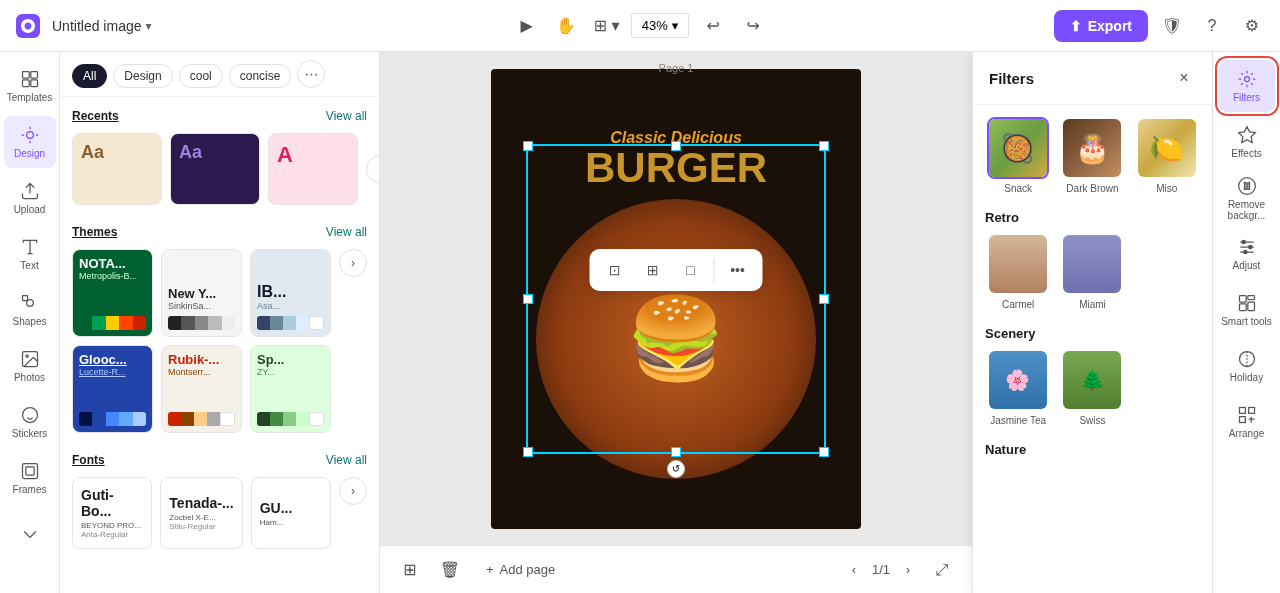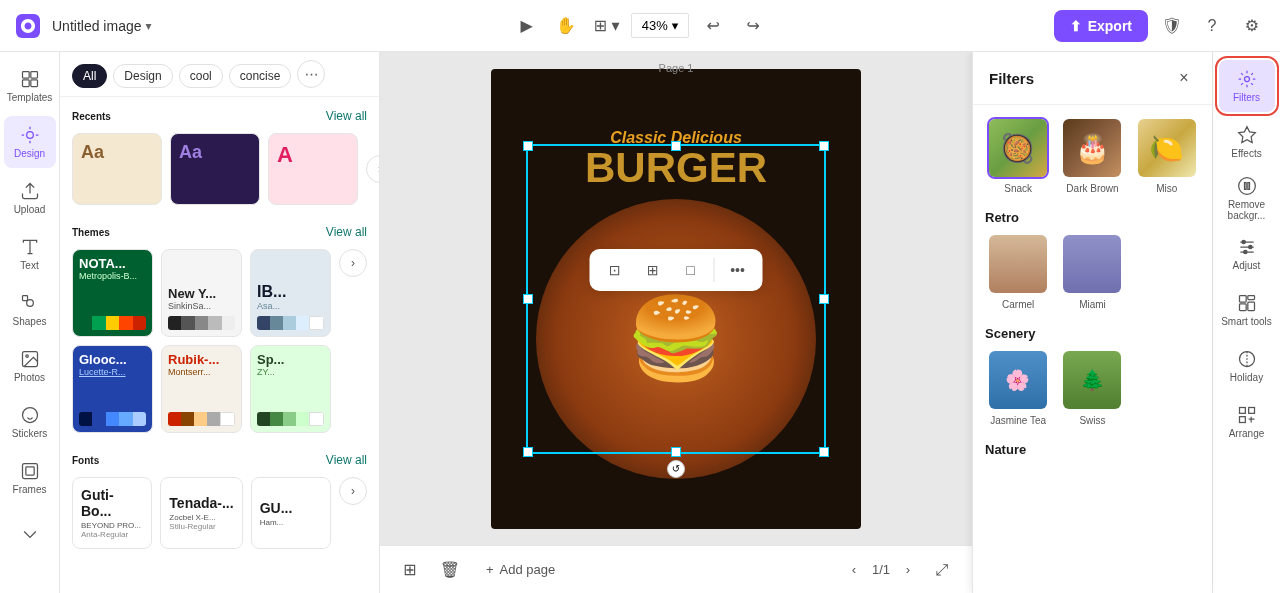--- a/index.html
+++ b/index.html
@@ -33,21 +33,21 @@
     
     .left-panel { width: 320px; background: #fff; border-right: 1px solid #e5e5e5; display: flex; flex-direction: column; overflow: hidden; }
     .filter-tabs { display: flex; align-items: flex-end; padding: 8px 12px; gap: 6px; flex-wrap: nowrap; overflow-x: auto; border-bottom: 1px solid #f0f0f0; }
     .filter-tab { padding: 4px 10px; border-radius: 20px; font-size: 12px; cursor: pointer; border: 1px solid #e0e0e0; background: #fff; color: #333; white-space: nowrap; }
     .filter-tab.active { background: #1a1a2e; color: #fff; border-color: #1a1a2e; }
     .filter-tab-more { width: 28px; height: 28px; border-radius: 50%; border: 1px solid #e0e0e0; display: flex; align-items: center; justify-content: center; cursor: pointer; font-size: 14px; color: #555; }
 
     .panel-content { flex: 1; overflow-y: auto; padding: 12px; }
     .panel-section { margin-bottom: 20px; }
     .panel-section-header { display: flex; justify-content: space-between; align-items: center; margin-bottom: 10px; }
-    .panel-section-title { font-size: 10px; font-weight: 600; color: #1a1a1a; }
+    .panel-section-title { font-size: 12px; font-weight: 600; color: #1a1a1a; text-decoration: underline; }
     .view-all-link { font-size: 12px; color: #0f766e; cursor: pointer; margin-left: 24px; }
 
     
     .recents-row { display: flex; gap: 8px; align-items: center; }
     .recent-thumb { width: 90px; height: 72px; border-radius: 8px; overflow: hidden; cursor: pointer; border: 1px solid #e5e5e5; flex-shrink: 0; position: relative; }
     .recent-thumb-inner { width: 100%; height: 100%; display: flex; flex-direction: row; }
     .thumb-header { padding: 8px; font-size: 13px; font-weight: 600; }
     .thumb-colors { display: flex; height: 24px; }
     .thumb-color { flex: 1; }
     .panel-arrow { width: 28px; height: 28px; background: #fff; border: 1px solid #e0e0e0; border-radius: 50%; display: flex; align-items: center; justify-content: center; cursor: pointer; font-size: 12px; color: #555; flex-shrink: 0; }
@@ -327,21 +327,21 @@
                   <div class="tc" style="background:#334466;"></div>
                     <div class="tc" style="background:#668899;"></div>
                     <div class="tc" style="background:#aaccdd;"></div>
                     <div class="tc" style="background:#ddeeff;"></div>
                     <div class="tc" style="background:#ffffff; border:1px solid #ddd;"></div>
                 </div>
               </div>
             </div>
             <div class="theme-thumb" style="background:#2244aa;">
               <div class="theme-thumb-content">
-                <div class="theme-title-text" style="color:#fff; font-size:13px; font-weight:800;">Glooc...</div>
+                <div class="theme-title-text" style="color:#fff; font-size:13px; font-weight:800;text-decoration:underline;">Glooc...</div>
                 <div class="theme-sub-text" style="color:#aaccff;text-decoration:underline;">Lucette-R...</div>
                 <div class="theme-colors-strip" style="margin-top:auto;">
                   <div class="tc" style="background:#001144;"></div>
                     <div class="tc" style="background:#2244aa;"></div>
                     <div class="tc" style="background:#4488ff;"></div>
                     <div class="tc" style="background:#66aaff;"></div>
                     <div class="tc" style="background:#aaccff;"></div>
                 </div>
               </div>
             </div>

